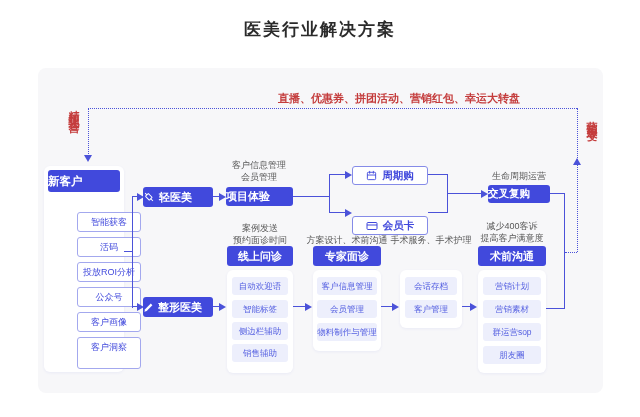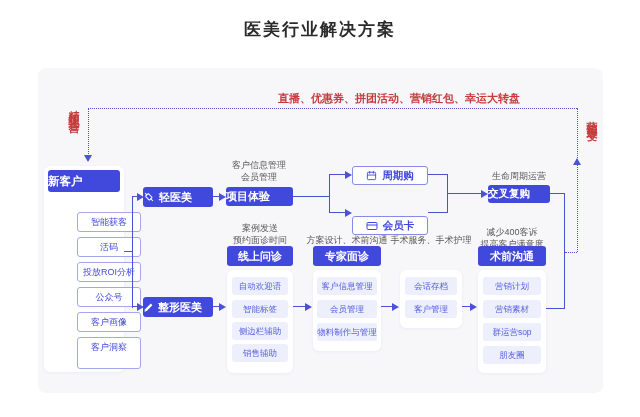--- a/index.html
+++ b/index.html
@@ -187,21 +187,21 @@
   <div class="arr-r" style="left:392px;top:303px;"></div>
 
   <div class="note" style="left:371px;top:234px;width:120px;">手术服务、手术护理</div>
   <div class="whitecard" style="left:400px;top:270px;width:62px;height:58px;"></div>
   <div class="item" style="left:405px;top:277px;width:52px;height:18px;">会话存档</div>
   <div class="item" style="left:405px;top:300px;width:52px;height:18px;">客户管理</div>
 
   <div class="hline" style="left:462px;top:306px;width:8px;"></div>
   <div class="arr-r" style="left:470px;top:303px;"></div>
 
-  <div class="note" style="left:452px;top:226px;width:120px;">
+  <div class="note" style="left:452px;top:220px;width:120px;">
     <div>减少400客诉</div>
     <div>提高客户满意度</div>
   </div>
   <div class="colhead" style="left:478px;top:246px;width:68px;height:20px;">术前沟通</div>
   <div class="whitecard" style="left:478px;top:270px;width:68px;height:103px;"></div>
   <div class="item" style="left:483px;top:277px;width:58px;height:18px;">营销计划</div>
   <div class="item" style="left:483px;top:300px;width:58px;height:18px;">营销素材</div>
   <div class="item" style="left:483px;top:323px;width:58px;height:18px;">群运营sop</div>
   <div class="item" style="left:483px;top:346px;width:58px;height:18px;">朋友圈</div>
 

